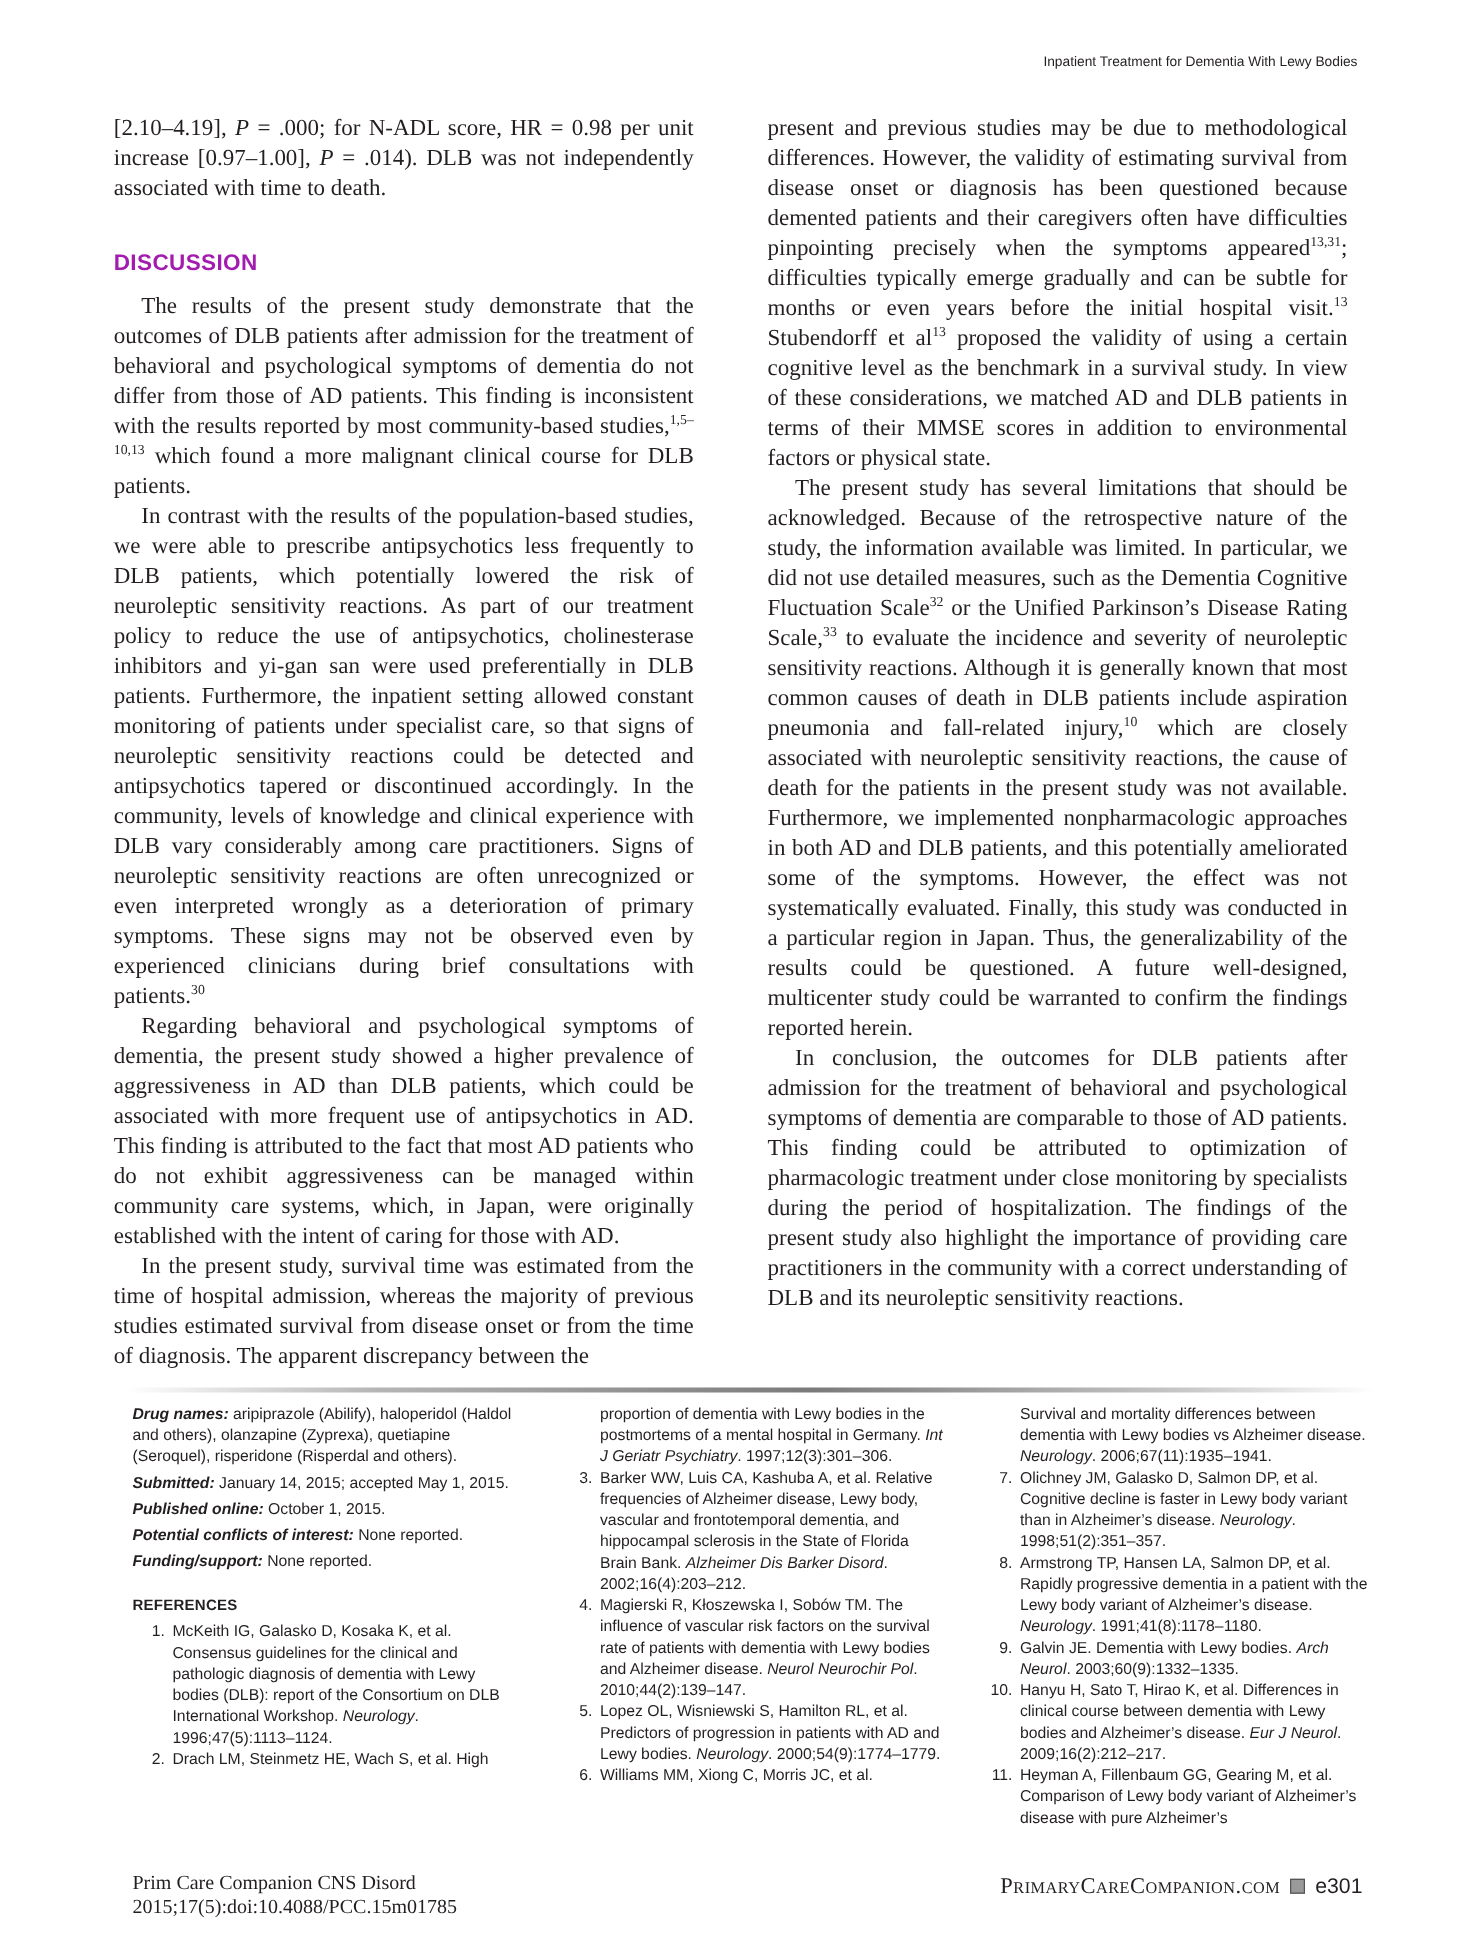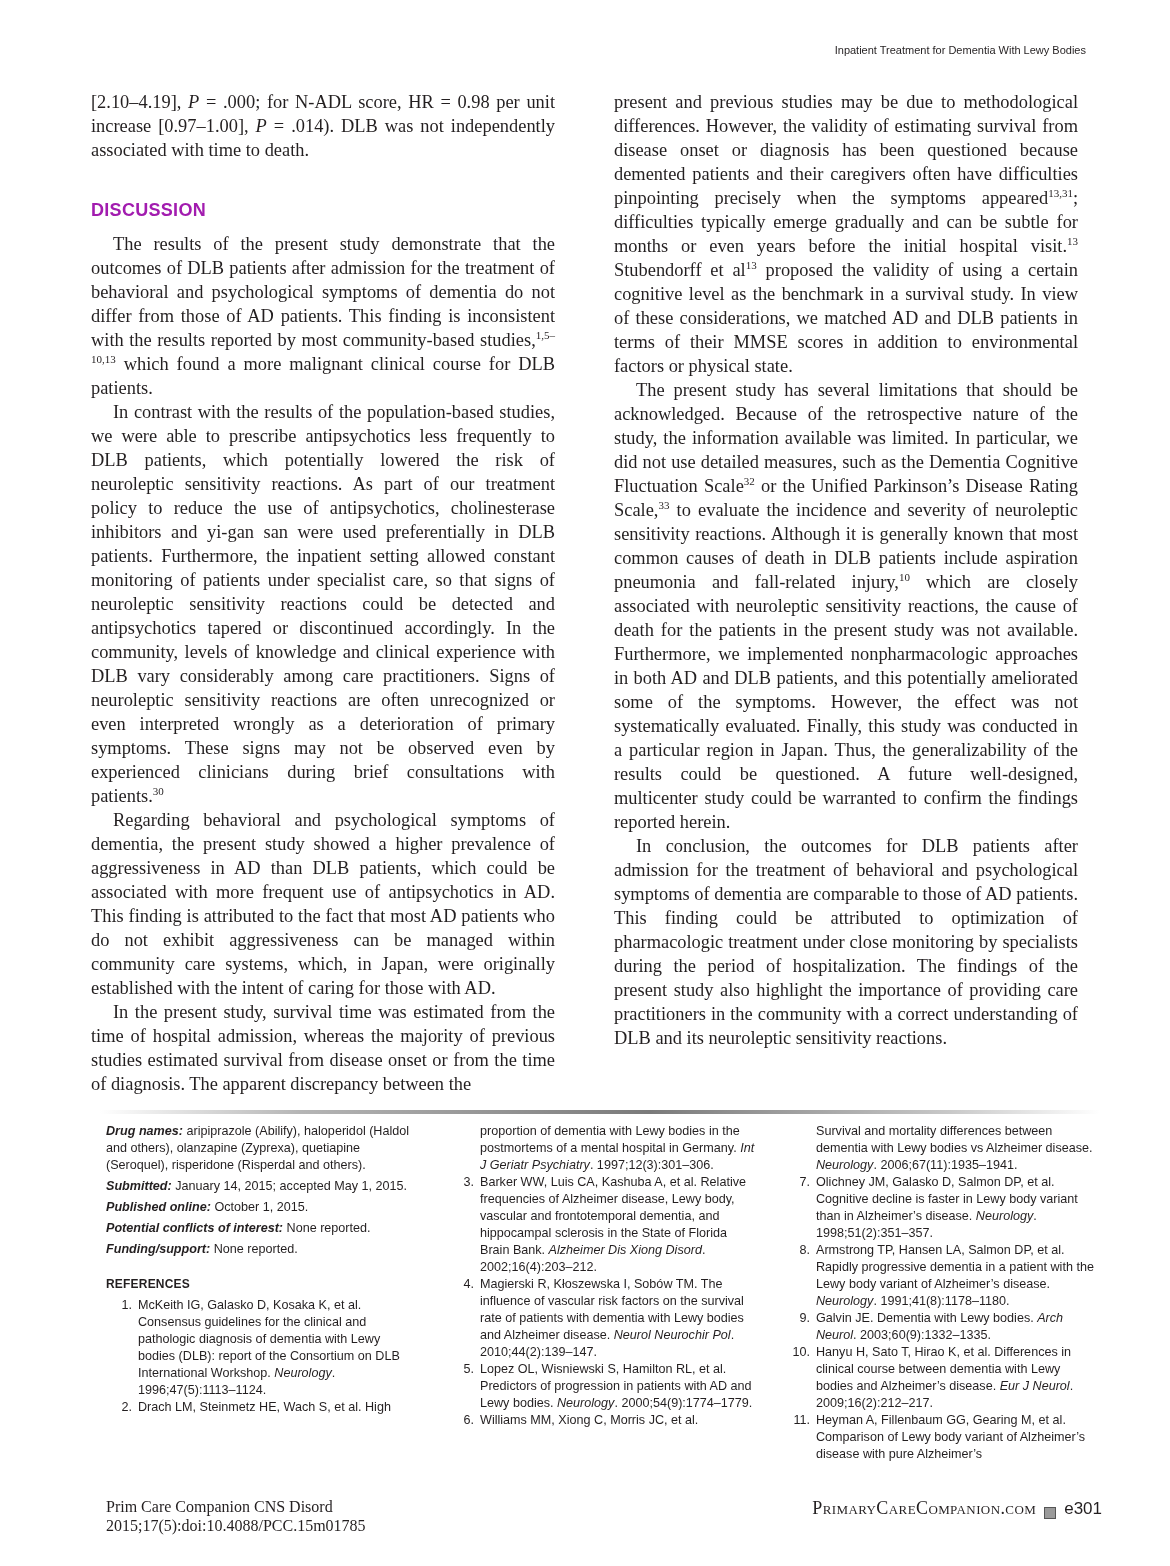--- a/index.html
+++ b/index.html
@@ -43,22 +43,22 @@
   .ref { display: flex; margin: 0; }
   .ref .num { width: 26px; text-align: right; padding-right: 6px; flex-shrink: 0; }
   .ref .txt { flex: 1; }
   .ref.cont .num { visibility: hidden; }
   .ref i { font-style: italic; }
   .footer-left {
     position: absolute; top: 1497px; left: 106px;
     font-family: Liberation Serif, serif; font-size: 16px; line-height: 19px;
   }
   .footer-right {
-    position: absolute; top: 1498px; right: 68px;
-    display: flex; align-items: flex-end; gap: 8px;
+    position: absolute; top: 1498px; right: 80px;
+    display: flex; align-items: center; gap: 8px;
     font-family: "Liberation Sans", sans-serif; font-size: 17px;
   }
   .site { font-family: "Liberation Serif", serif; font-variant: small-caps; font-size: 18px; letter-spacing: 0.4px; }
   .square-icon { width: 10px; height: 10px; border: 1.5px solid #555; background: #9a9a9a; display: inline-block; }
 </style>
 </head>
 <body>
 
 <div class="running-head">Inpatient Treatment for Dementia With Lewy Bodies</div>
 
@@ -100,21 +100,21 @@
     </div>
 </div>
 
 <div class="foot-col fc2">
   <div class="ref cont">
       <span class="num">0.</span>
       <span class="txt"><span>proportion of dementia with Lewy bodies in the postmortems of a mental hospital in Germany. </span><i>Int J Geriatr Psychiatry</i><span>. 1997;12(3):301–306.</span></span>
     </div>
   <div class="ref">
       <span class="num">3.</span>
-      <span class="txt"><span>Barker WW, Luis CA, Kashuba A, et al. Relative frequencies of Alzheimer disease, Lewy body, vascular and frontotemporal dementia, and hippocampal sclerosis in the State of Florida Brain Bank. </span><i>Alzheimer Dis Xiong Disord</i><span>. 2002;16(4):203–212.</span></span>
+      <span class="txt"><span>Barker WW, Luis CA, Kashuba A, et al. Relative frequencies of Alzheimer disease, Lewy body, vascular and frontotemporal dementia, and hippocampal sclerosis in the State of Florida Brain Bank. </span><i>Alzheimer Dis Barker Disord</i><span>. 2002;16(4):203–212.</span></span>
     </div>
   <div class="ref">
       <span class="num">4.</span>
       <span class="txt"><span>Magierski R, Kłoszewska I, Sobów TM. The influence of vascular risk factors on the survival rate of patients with dementia with Lewy bodies and Alzheimer disease. </span><i>Neurol Neurochir Pol</i><span>. 2010;44(2):139–147.</span></span>
     </div>
   <div class="ref">
       <span class="num">5.</span>
       <span class="txt"><span>Lopez OL, Wisniewski S, Hamilton RL, et al. Predictors of progression in patients with AD and Lewy bodies. </span><i>Neurology</i><span>. 2000;54(9):1774–1779.</span></span>
     </div>
   <div class="ref">

